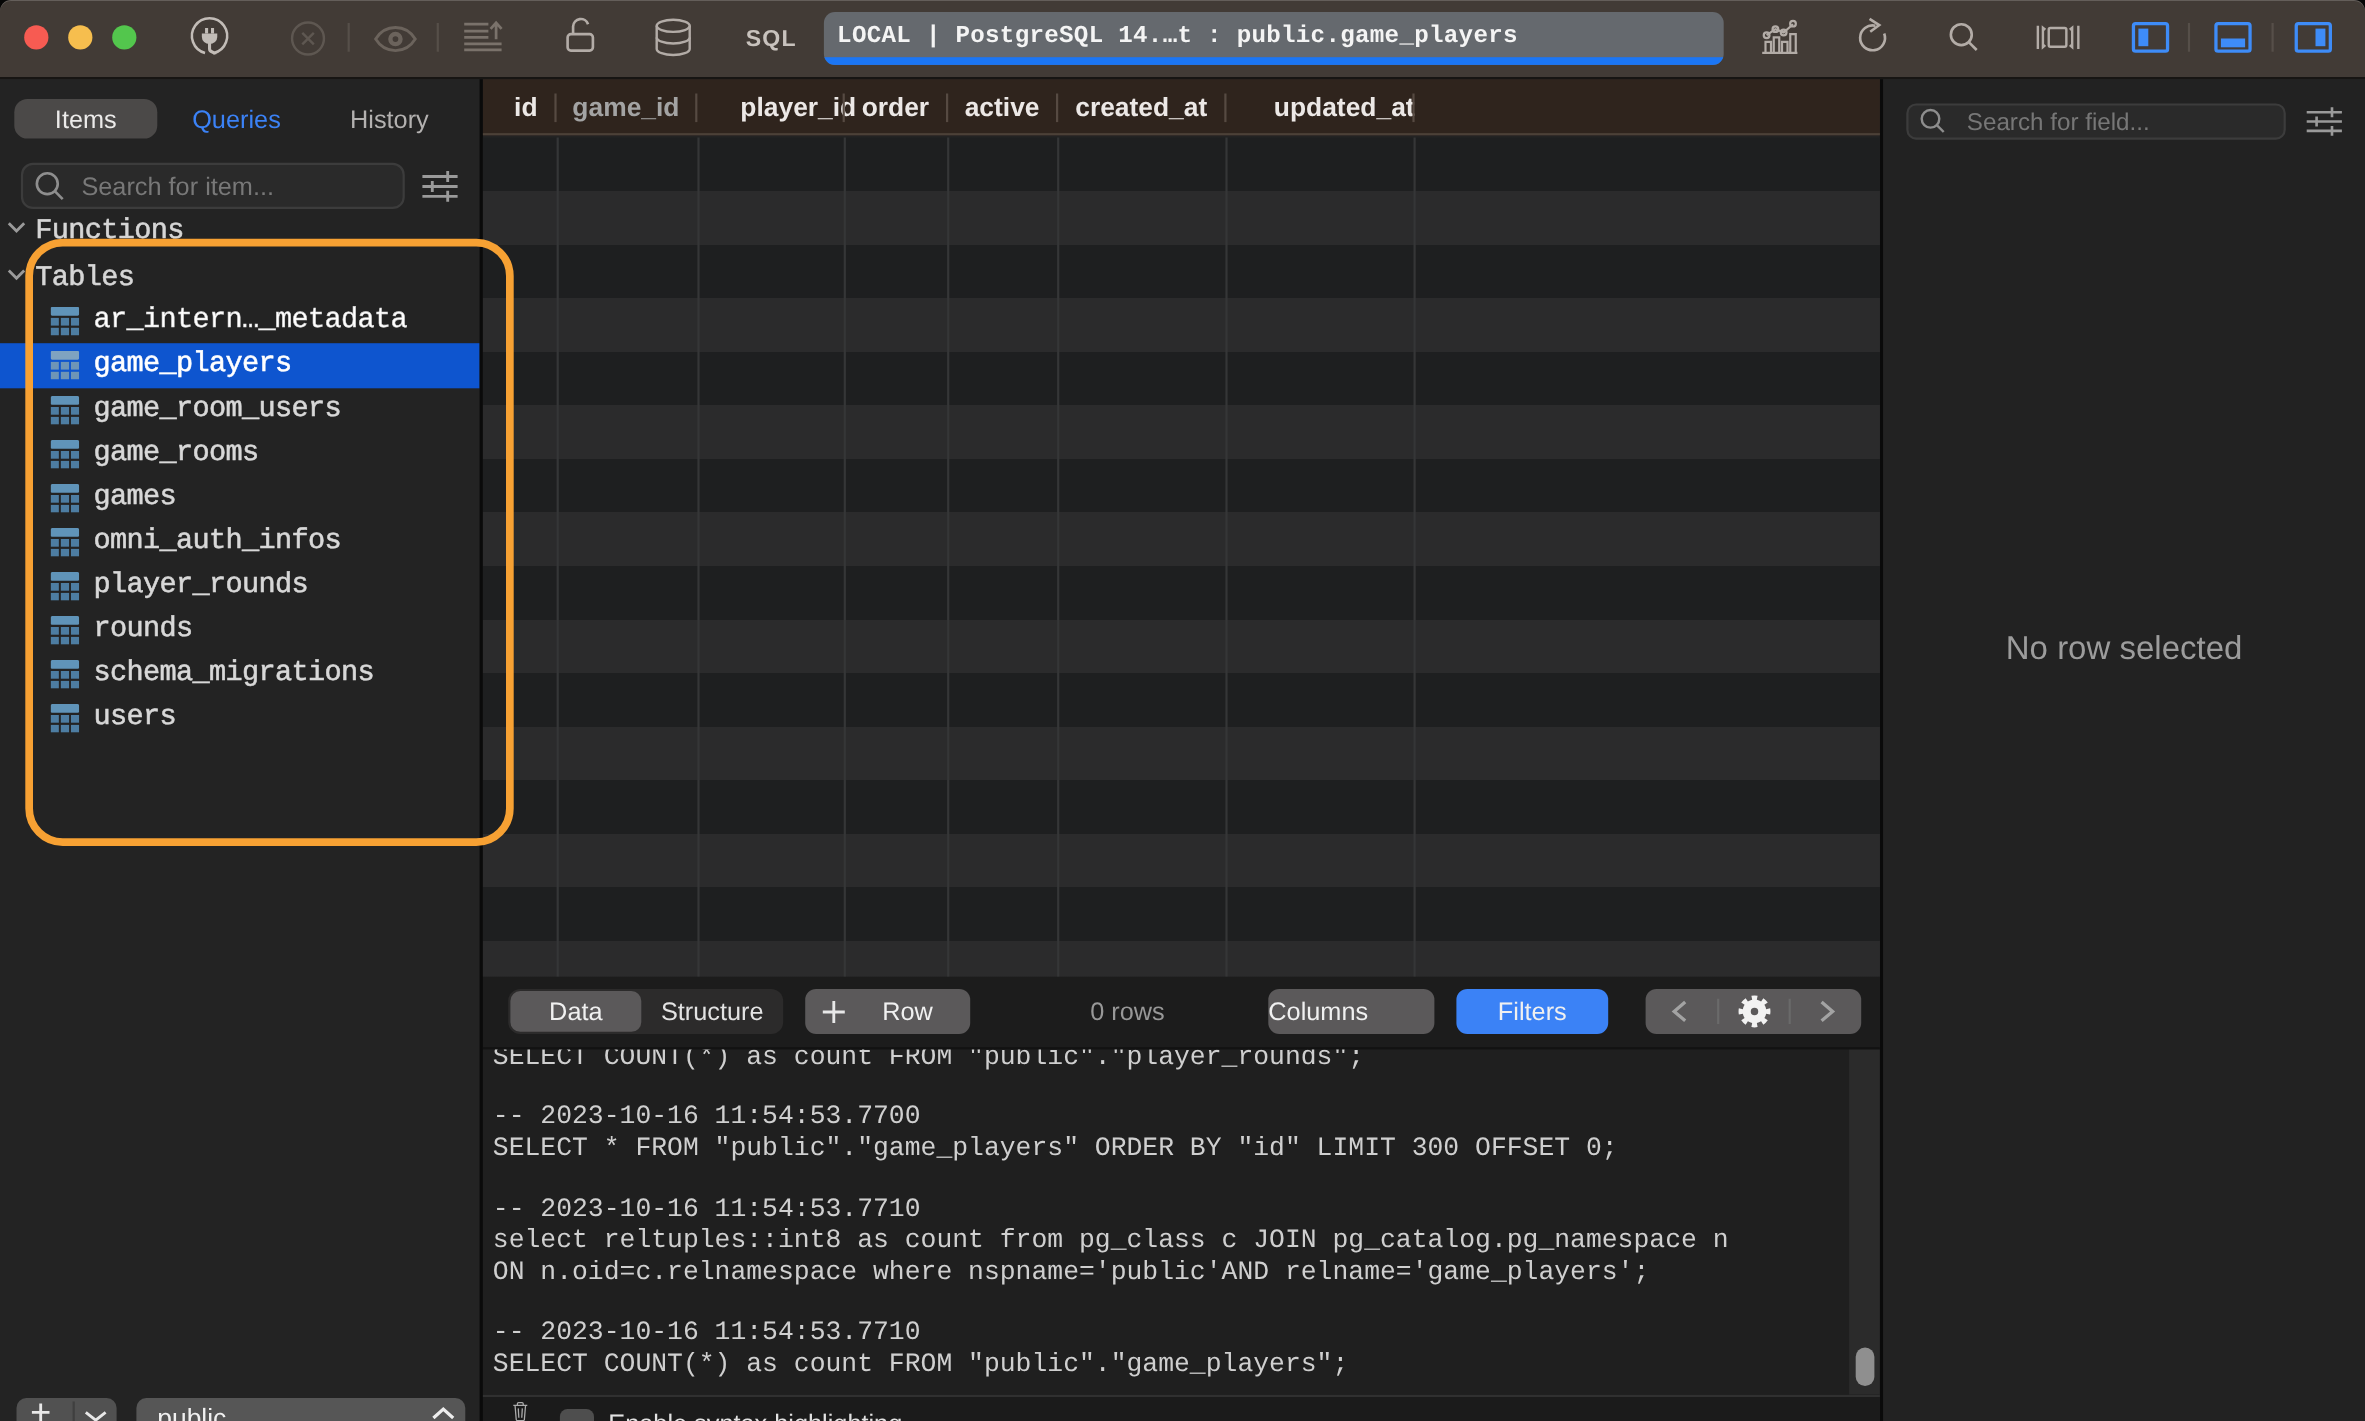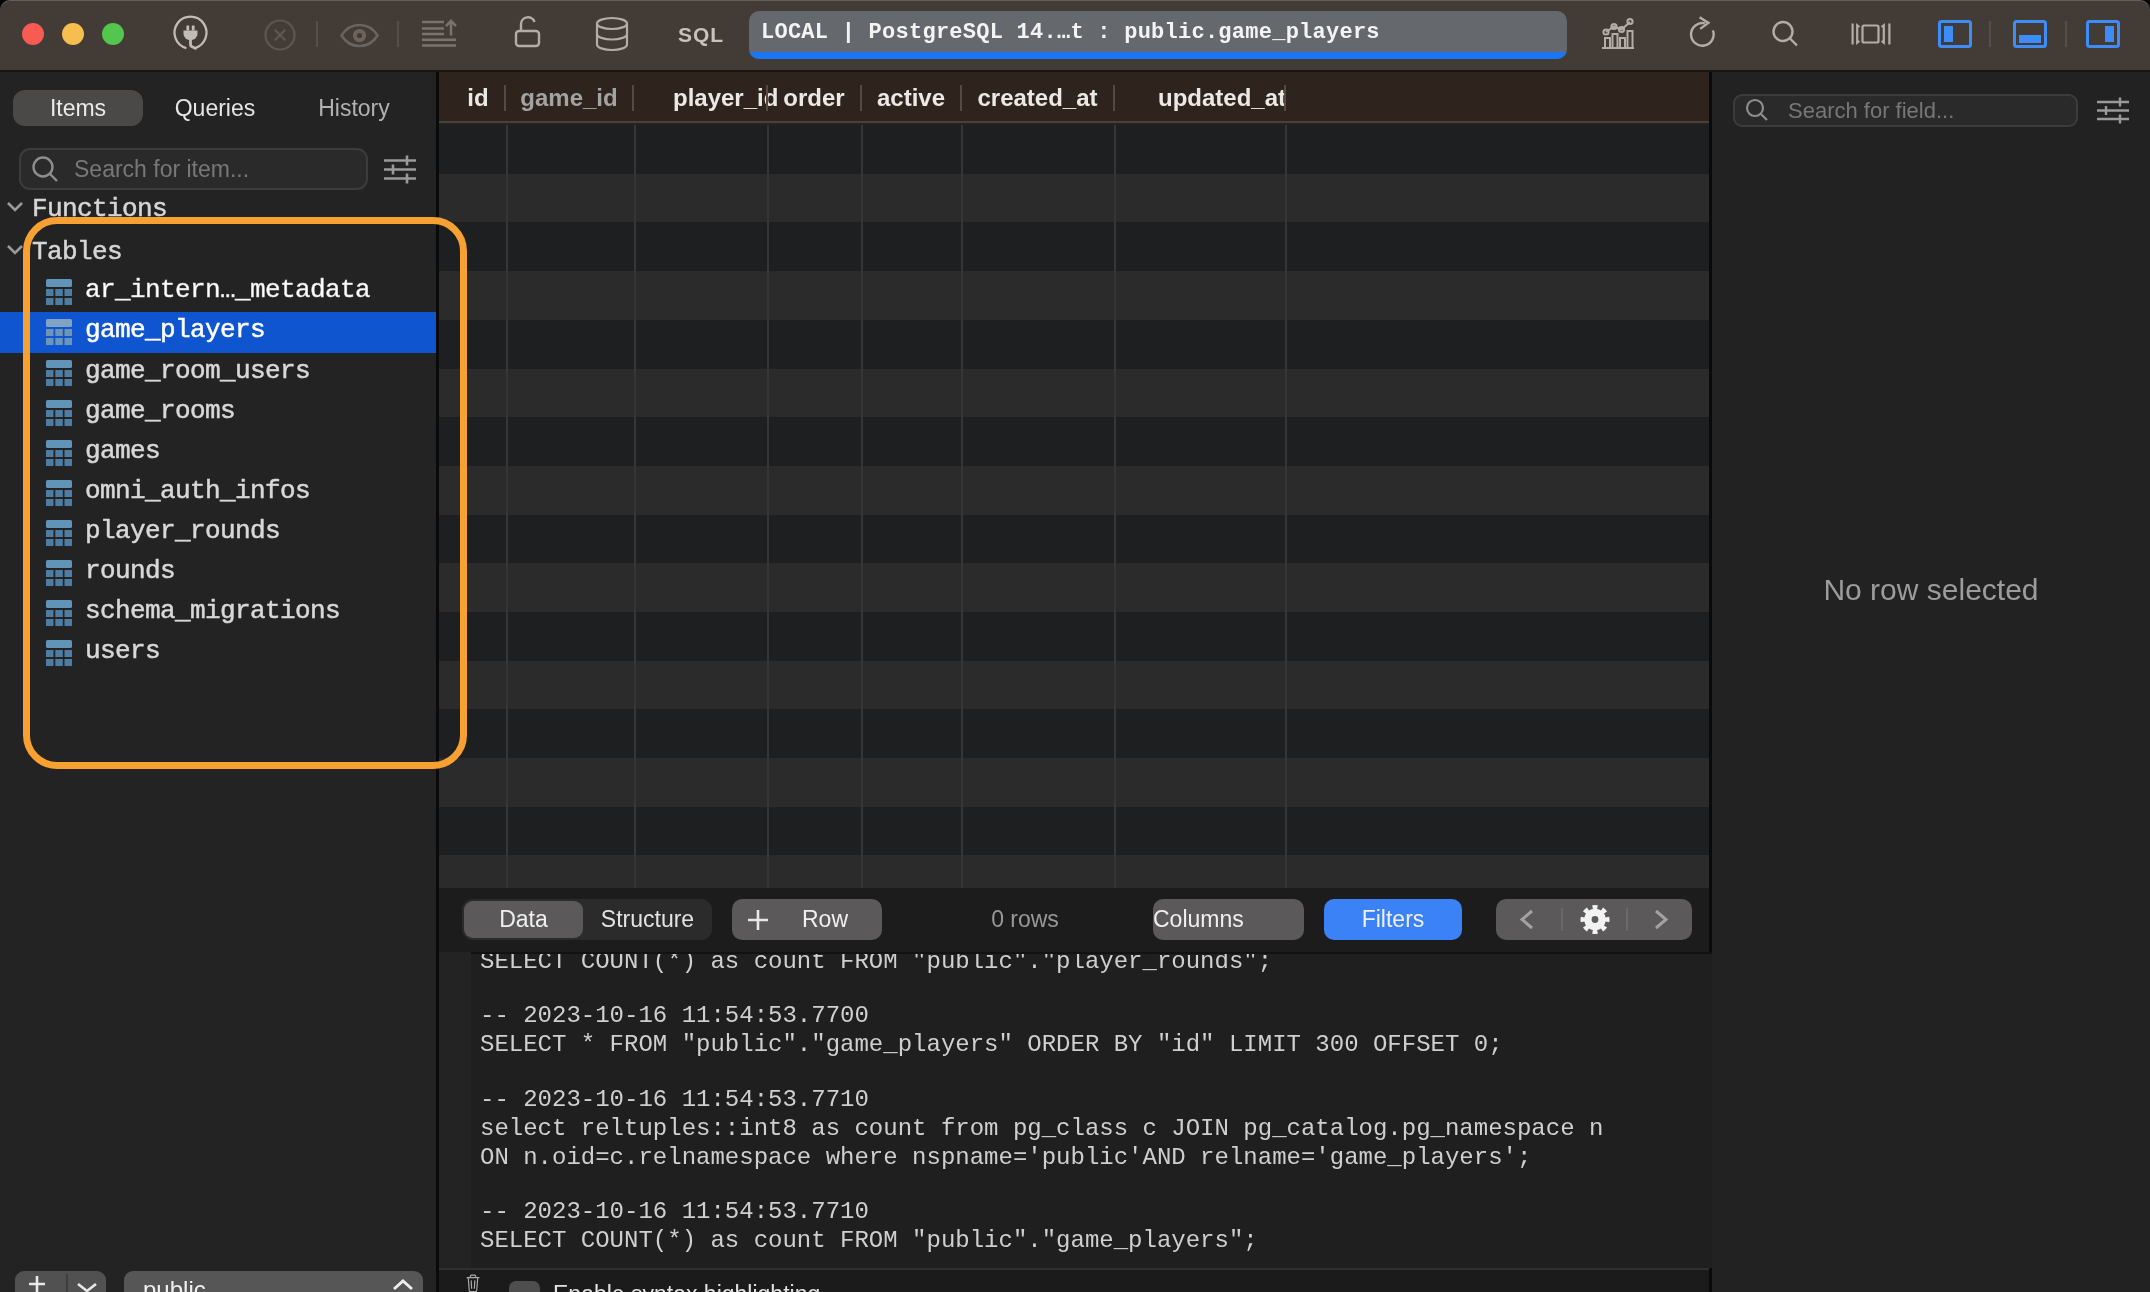--- a/index.html
+++ b/index.html
@@ -100,21 +100,21 @@
 
 <div class="abs" style="left:749px;top:11px;width:818px;height:48px;border-radius:10px;background:#65696E;overflow:hidden;">
   <div class="mono abs" style="left:12px;top:9px;font-size:22px;font-weight:bold;color:#F4F4F4;letter-spacing:0.25px;white-space:pre;">LOCAL | PostgreSQL 14.…t : public.game_players</div>
   <div class="abs" style="left:0;bottom:0;width:100%;height:7px;background:#1B76F5;"></div>
 </div>
 
 <div class="abs" id="sidebar" style="left:0;top:72px;width:436px;height:1220px;background:#232323;overflow:hidden;">
 
   <div class="abs" style="left:13px;top:18px;width:130px;height:36px;border-radius:12px;background:#4B4948;"></div>
   <div class="abs" style="left:13px;top:18px;width:130px;height:36px;line-height:36px;text-align:center;font-size:23px;color:#ECEBEA;">Items</div>
-  <div class="abs" style="left:150px;top:18px;width:130px;height:36px;line-height:36px;text-align:center;font-size:23px;color:#e5e5e5;">Queries</div>
+  <div class="abs" style="left:150px;top:18px;width:130px;height:36px;line-height:36px;text-align:center;font-size:23px;color:#3b82f6;">Queries</div>
   <div class="abs" style="left:289px;top:18px;width:130px;height:36px;line-height:36px;text-align:center;font-size:23px;color:#B3B1B0;">History</div>
 
   <div class="abs" style="left:19px;top:76px;width:349px;height:42px;border-radius:11px;background:#2A2A2A;border:2px solid #3C3C3C;"></div>
   <svg class="abs" style="left:28px;top:82px;" width="34" height="32" viewBox="0 0 34 32">
     <circle cx="15" cy="13" r="9.5" stroke="#8E8E8E" stroke-width="2.4" fill="none"></circle>
     <path d="M22 20 L29 27" stroke="#8E8E8E" stroke-width="2.4"></path>
   </svg>
   <div class="abs" style="left:74px;top:84px;font-size:23px;color:#787878;">Search for item...</div>
 
   <svg class="abs" style="left:382px;top:80px;" width="36" height="36" viewBox="0 0 36 36">
@@ -315,21 +315,21 @@
 <div class="abs" style="left:1153px;top:899px;width:151px;height:41px;border-radius:10px;background:#5B595A;line-height:41px;font-size:23px;color:#F0F0F0;">Columns</div>
 <div class="abs" style="left:1324px;top:899px;width:138px;height:41px;border-radius:10px;background:#3b82f6;line-height:41px;text-align:center;font-size:23px;color:#F0F0F0;">Filters</div>
 <div class="abs" style="left:1496px;top:899px;width:196px;height:41px;border-radius:10px;background:#5B595A;"></div>
 <svg class="abs" style="left:1496px;top:899px;" width="196" height="41" viewBox="0 0 196 41">
   <path d="M36 12 L26 20.5 L36 29" stroke="#A3A3A3" stroke-width="3" fill="none"></path>
   <path d="M66 9 V32 M131 9 V32" stroke="#6A6A6A" stroke-width="2"></path>
   <path d="M160 12 L170 20.5 L160 29" stroke="#A3A3A3" stroke-width="3" fill="none"></path>
 <path d="M 96.89 9.91 L 96.17 6.28 A 14.5 14.5 0 0 1 101.83 6.28 L 101.11 9.91 A 10.8 10.8 0 0 1 105.00 11.52 L 107.06 8.44 A 14.5 14.5 0 0 1 111.06 12.44 L 107.98 14.50 A 10.8 10.8 0 0 1 109.59 18.39 L 113.22 17.67 A 14.5 14.5 0 0 1 113.22 23.33 L 109.59 22.61 A 10.8 10.8 0 0 1 107.98 26.50 L 111.06 28.56 A 14.5 14.5 0 0 1 107.06 32.56 L 105.00 29.48 A 10.8 10.8 0 0 1 101.11 31.09 L 101.83 34.72 A 14.5 14.5 0 0 1 96.17 34.72 L 96.89 31.09 A 10.8 10.8 0 0 1 93.00 29.48 L 90.94 32.56 A 14.5 14.5 0 0 1 86.94 28.56 L 90.02 26.50 A 10.8 10.8 0 0 1 88.41 22.61 L 84.78 23.33 A 14.5 14.5 0 0 1 84.78 17.67 L 88.41 18.39 A 10.8 10.8 0 0 1 90.02 14.50 L 86.94 12.44 A 14.5 14.5 0 0 1 90.94 8.44 L 93.00 11.52 A 10.8 10.8 0 0 1 96.89 9.91 Z M 102.4 20.5 a 3.4 3.4 0 1 0 -6.8 0 a 3.4 3.4 0 1 0 6.8 0 Z" fill="#F2F2F2" fill-rule="evenodd"></path>
 </svg>
 
-<div class="abs" id="sqlpane" style="left:439px;top:952px;width:1270px;height:316px;background:#1F1F1F;border-top:2px solid #121212;overflow:hidden;margin-left:32px;">
+<div class="abs" id="sqlpane" style="left:439px;top:952px;width:1270px;height:316px;background:#1F1F1F;border-top:2px solid #121212;overflow:hidden;">
   <div class="abs" style="right:0;top:0;width:28px;height:316px;background:#2B2B2B;"></div>
   <div class="abs" style="right:5px;top:271px;width:17px;height:35px;border-radius:9px;background:#8F8F8F;"></div>
   <div class="mono abs" style="left:9px;top:-7px;font-size:24px;line-height:29px;color:#CFCFCF;white-space:pre;">SELECT COUNT(*) as count FROM "public"."player_rounds";</div>
   <div class="mono abs" style="left:9px;top:47px;font-size:24px;line-height:29px;color:#CFCFCF;white-space:pre;">-- 2023-10-16 11:54:53.7700
 SELECT * FROM "public"."game_players" ORDER BY "id" LIMIT 300 OFFSET 0;</div>
 <div class="mono abs" style="left:9px;top:131px;font-size:24px;line-height:29px;color:#CFCFCF;white-space:pre;">-- 2023-10-16 11:54:53.7710
 select reltuples::int8 as count from pg_class c JOIN pg_catalog.pg_namespace n
 ON n.oid=c.relnamespace where nspname='public'AND relname='game_players';</div>
 <div class="mono abs" style="left:9px;top:243px;font-size:24px;line-height:29px;color:#CFCFCF;white-space:pre;">-- 2023-10-16 11:54:53.7710
 SELECT COUNT(*) as count FROM "public"."game_players";</div>

